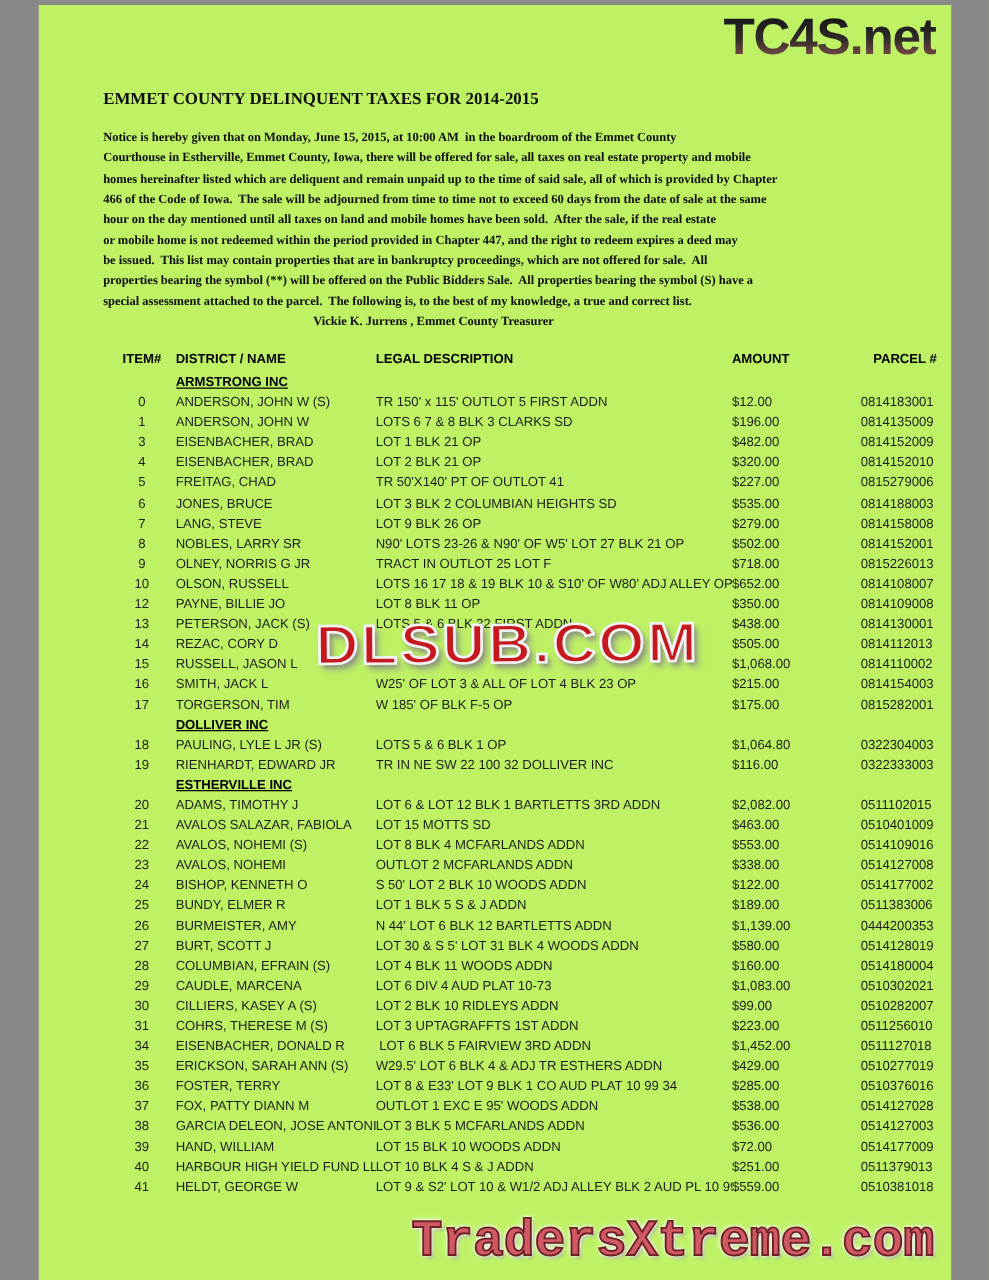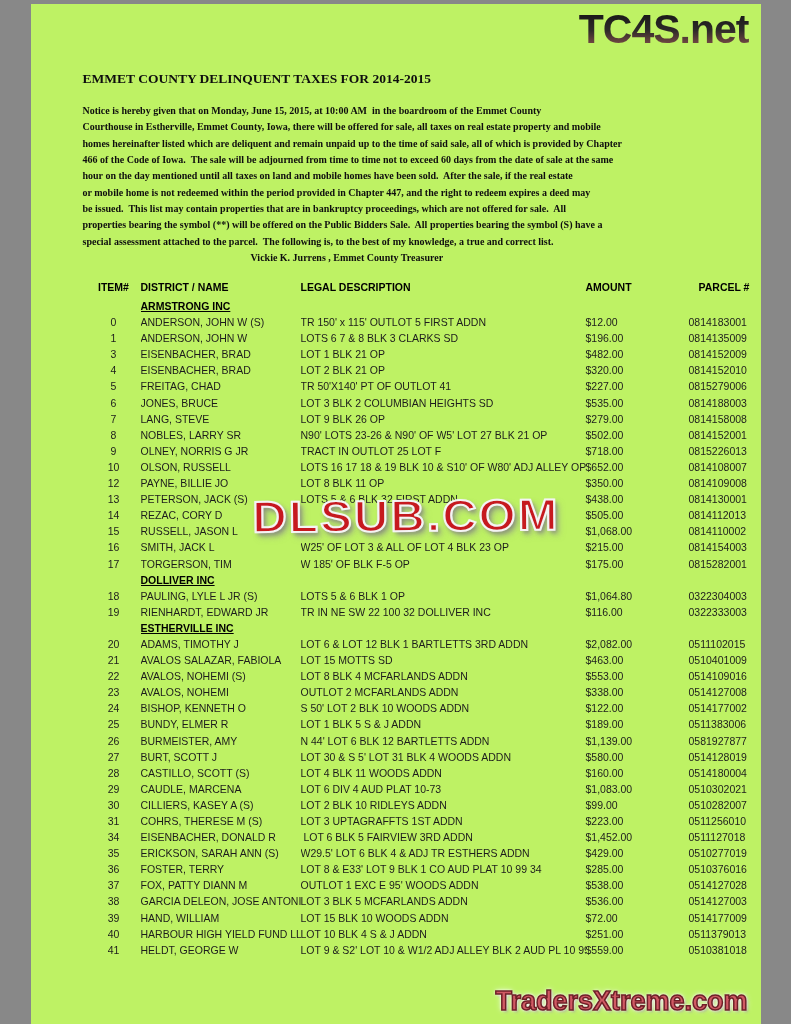--- a/index.html
+++ b/index.html
@@ -60,22 +60,22 @@
     font-family:"Liberation Sans", sans-serif; font-weight:bold;
     font-size:44px; letter-spacing:2px; color:#c6191f;
     transform:scaleX(1.08) rotate(-0.5deg);
     -webkit-text-stroke:2px #f4f4f4;
     text-shadow: 0 0 2px #ffffff, 2px 3px 4px rgba(125,125,125,0.85), 4px 5px 6px rgba(150,150,150,0.5);
   }
 
   
   .traders {
     position:absolute; right:13px; bottom:11px;
-    font-family:Liberation Sans, sans-serif; font-weight:bold;
-    font-size:27px; color:#d05a64;
+    font-family:Liberation Mono, monospace; font-weight:bold;
+    font-size:41px; color:#d05a64;
     -webkit-text-stroke:1.5px #6e2027;
     text-shadow: 0 0 3px #ffffff, 0 0 3px #ffffff, 0 0 6px #ffffff, 2px 2px 3px rgba(140,140,140,0.7);
   }
 </style>
 </head>
 <body>
 
 <div class="page">
 
   <div class="tc4s">TC4S.net</div>
@@ -282,32 +282,32 @@
           <span class="c-name">BUNDY, ELMER R</span>
           <span class="c-legal">LOT 1 BLK 5 S &amp; J ADDN</span>
           <span class="c-amount">$189.00</span>
           <span class="c-parcel">0511383006</span>
         </div>
         <div class="trow">
           <span class="c-item">26</span>
           <span class="c-name">BURMEISTER, AMY</span>
           <span class="c-legal">N 44' LOT 6 BLK 12 BARTLETTS ADDN</span>
           <span class="c-amount">$1,139.00</span>
-          <span class="c-parcel">0581927877</span>
+          <span class="c-parcel">0444200353</span>
         </div>
         <div class="trow">
           <span class="c-item">27</span>
           <span class="c-name">BURT, SCOTT J</span>
           <span class="c-legal">LOT 30 &amp; S 5' LOT 31 BLK 4 WOODS ADDN</span>
           <span class="c-amount">$580.00</span>
           <span class="c-parcel">0514128019</span>
         </div>
         <div class="trow">
           <span class="c-item">28</span>
-          <span class="c-name">CASTILLO, SCOTT (S)</span>
+          <span class="c-name">COLUMBIAN, EFRAIN (S)</span>
           <span class="c-legal">LOT 4 BLK 11 WOODS ADDN</span>
           <span class="c-amount">$160.00</span>
           <span class="c-parcel">0514180004</span>
         </div>
         <div class="trow">
           <span class="c-item">29</span>
           <span class="c-name">CAUDLE, MARCENA</span>
           <span class="c-legal">LOT 6 DIV 4 AUD PLAT 10-73</span>
           <span class="c-amount">$1,083.00</span>
           <span class="c-parcel">0510302021</span>

